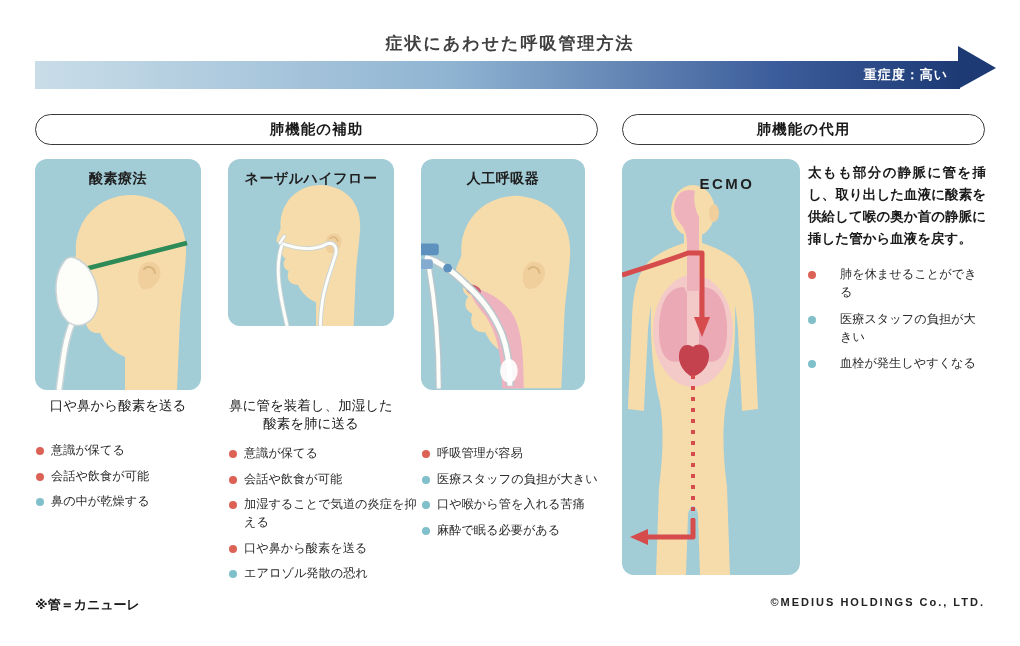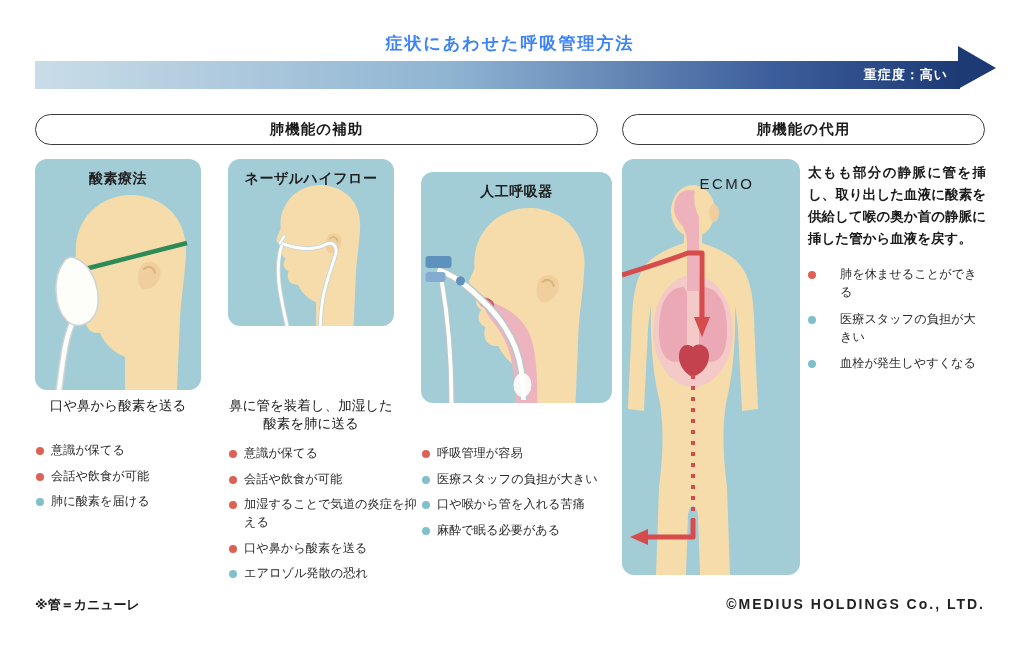--- a/index.html
+++ b/index.html
@@ -1,44 +1,44 @@
 <!DOCTYPE html>
 <html><head>
 <meta charset="utf-8">
 <style>
   * { margin:0; padding:0; box-sizing:border-box; }
   body { background:#ffffff; font-family:"Liberation Sans","DejaVu Sans",sans-serif; }
   .page { position:relative; width:1020px; height:646px; background:#ffffff; overflow:hidden; }
 
   .main-title { position:absolute; top:32px; left:0; right:0; text-align:center;
-    font-size:17px; font-weight:700; letter-spacing:2px; color:#3b82f6; }
+    font-size:17px; font-weight:700; letter-spacing:2px; color:#404040; }
 
   .severity-bar { position:absolute; left:35px; top:61px; width:925px; height:28px;
     background:linear-gradient(to right,#c9dde8 0%, #8fb4d2 45%, #3c5d9b 80%, #1d3a75 100%); }
   .severity-tip { position:absolute; left:958px; top:44px; width:38px; height:46px; }
   .severity-label { position:absolute; top:61px; right:72px; height:28px; line-height:28px;
     color:#ffffff; font-size:13px; font-weight:700; letter-spacing:1px; }
 
   .section-box { position:absolute; top:114px; height:31px; background:#fff;
     border:1.5px solid #3a3a3a; border-radius:17px; text-align:center;
     font-size:14.5px; font-weight:700; letter-spacing:1px; color:#1a1a1a; line-height:28px; }
   .section-support { left:35px; width:563px; }
   .section-substitute { left:622px; width:363px; }
 
   .panel { position:absolute; top:159px; background:#a2ccd6; border-radius:12px; overflow:hidden; }
   .panel-1 { left:35px;  width:166px; height:231px; }
   .panel-2 { left:228px; width:166px; height:167px; }
-  .panel-3 { left:421px; width:191px; height:231px;margin-top:13px; }
+  .panel-3 { left:421px; width:164px; height:231px; }
   .panel-ecmo { left:622px; width:178px; height:416px; }
   .panel svg.ill { position:absolute; left:0; top:0; width:100%; height:100%; display:block; }
 
   .panel-title { position:absolute; top:11px; left:0; right:0; text-align:center;
     font-size:14px; font-weight:700; color:#1f1f1f; letter-spacing:0.5px; z-index:2; }
   .ecmo-title { position:absolute; top:16px; left:40px; right:8px; text-align:center;
-    font-size:15px; font-weight:400; letter-spacing:2.5px; color:#1f1f1f; z-index:2; }
+    font-size:15px; font-weight:700; letter-spacing:2.5px; color:#1f1f1f; z-index:2; }
 
   .caption { position:absolute; top:397px; text-align:center; font-size:13.5px; font-weight:400;
     color:#1a1a1a; line-height:1.35; white-space:pre-line; }
   .caption-1 { left:27px;  width:182px; }
   .caption-2 { left:220px; width:182px; }
   .caption-3 { left:413px; width:182px; }
 
   .points { position:absolute; width:192px; }
   .points-1 { left:36px;  top:442px; }
   .points-2 { left:229px; top:445px; }
@@ -48,21 +48,21 @@
   .dot.pro { background:#dd6256; }
   .dot.con { background:#7fc0ca; }
   .point-text { font-size:12.2px; line-height:1.45; color:#2a2a2a; }
 
   .ecmo-col { position:absolute; left:808px; top:162px; width:178px; }
   .ecmo-desc { font-size:13.5px; font-weight:700; line-height:1.62; color:#1a1a1a; text-align:justify; }
   .ecmo-points { margin-top:17px; }
   .ecmo-points .point-row { margin-bottom:9px;gap:24px; }
 
   .footnote { position:absolute; left:35px; top:596px; font-size:13px; font-weight:700; color:#1a1a1a; }
-  .copyright { position:absolute; right:35px; top:596px; font-size:14px; font-weight:700;
+  .copyright { position:absolute; right:35px; top:596px; font-size:11px; font-weight:700;
     letter-spacing:2px; color:#222222; }
 </style>
 </head>
 <body>
 
 <div class="page">
 
   <svg width="0" height="0" style="position:absolute" aria-hidden="true">
     <symbol id="head-profile" viewBox="0 0 166 231">
       <path d="M100 36 C135 40 152 64 151 94 C150 118 146 138 145 160 L142 231 L90 231 L90 198 C80 194 70 186 65 174 C54 175 48 166 52 155 C44 152 43 143 48 138 C41 134 41 126 46 122 L35 114 C35 108 39 102 41 96 C38 62 64 34 100 36 Z" fill="#f6dcab"></path>
@@ -153,21 +153,21 @@
     <div class="point-row">
         <span class="dot pro"></span>
         <span class="point-text">意識が保てる</span>
       </div>
     <div class="point-row">
         <span class="dot pro"></span>
         <span class="point-text">会話や飲食が可能</span>
       </div>
     <div class="point-row">
         <span class="dot con"></span>
-        <span class="point-text">肺に酸素を届ける</span>
+        <span class="point-text">鼻の中が乾燥する</span>
       </div>
   </div>
 
   <div class="points points-2">
     <div class="point-row">
         <span class="dot pro"></span>
         <span class="point-text">意識が保てる</span>
       </div>
     <div class="point-row">
         <span class="dot pro"></span>

